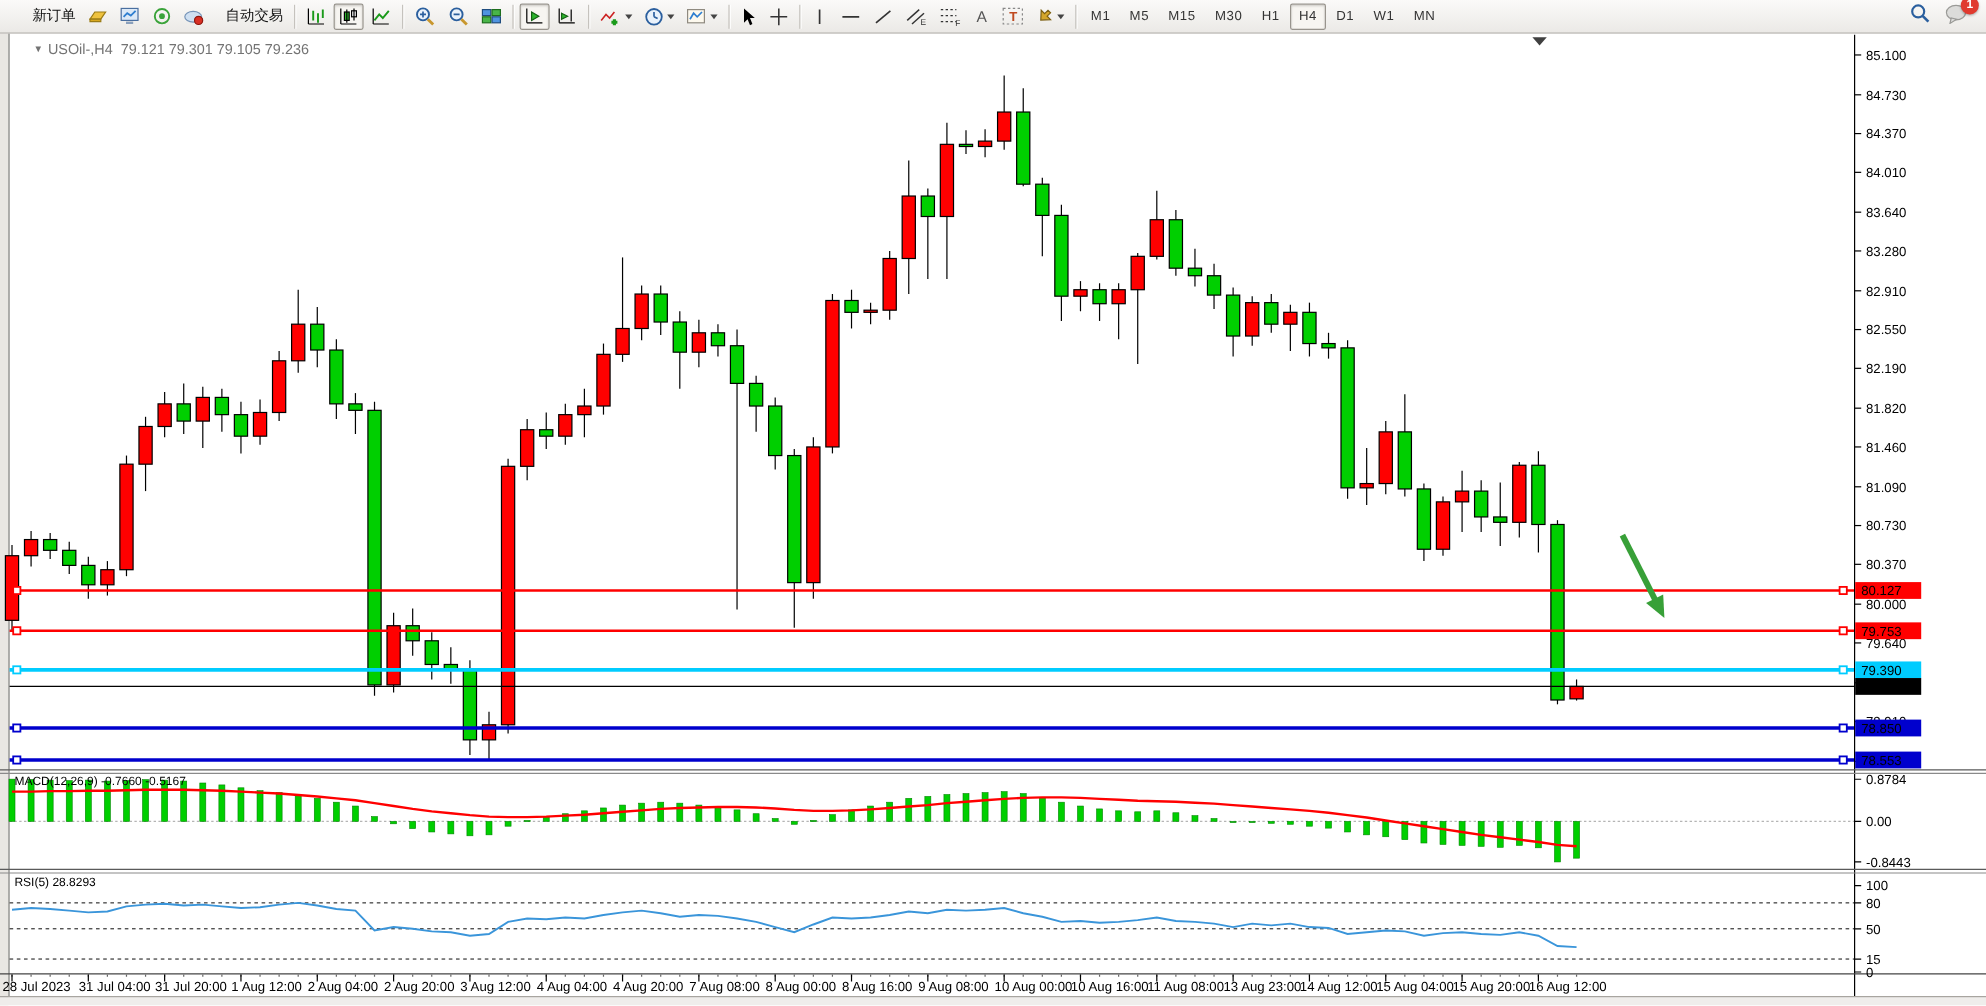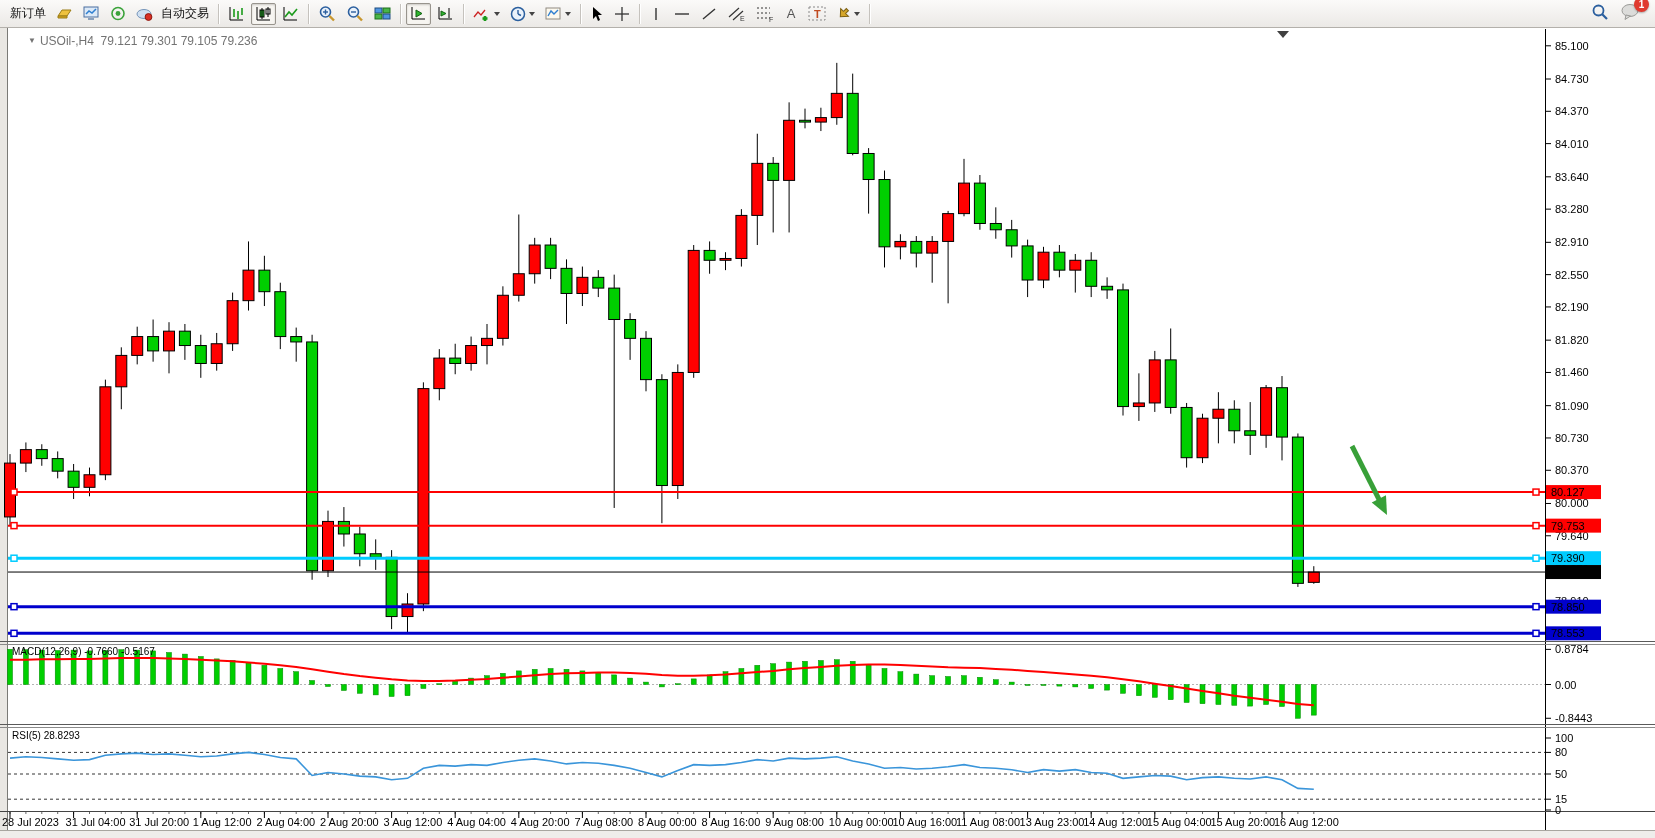--- a/index.html
+++ b/index.html
@@ -1,21 +1,21 @@
 <!DOCTYPE html>
 <html><head>
 <meta charset="utf-8">
 <style>
   html,body{margin:0;padding:0}
   body{width:1655px;height:838px;overflow:hidden;position:relative;background:#fff;
        font-family:"Liberation Sans",sans-serif;-webkit-font-smoothing:antialiased}
   
   .toolbar{position:absolute;top:0;left:0;width:1655px;height:28px;z-index:5;
     background:linear-gradient(#fbfaf9,#ebe9e6);border-bottom:1px solid #b3b0ab;
-    display:flex;align-items:center;padding-left:5px;box-sizing:border-box}
+    display:flex;align-items:center;padding-left:22px;box-sizing:border-box}
   .tbtn{height:22px;min-width:22px;display:inline-flex;align-items:center;justify-content:center;
     border:1px solid transparent;border-radius:2px;padding:0 3px;margin:0 1px;cursor:default;box-sizing:border-box}
   .tbtn.active{background:#f7f5f1;border-color:#98948d;box-shadow:inset 0 1px 2px rgba(0,0,0,.18)}
   .tbtn svg{display:block}
   .txtbtn{font-size:12px;color:#111;white-space:nowrap}
   .sep{width:1px;height:20px;background:#c5c2bd;box-shadow:1px 0 0 #fff;margin:0 4px}
   .tf{font-size:11px;color:#333;padding:0 6px;letter-spacing:.5px}
   .caret{width:0;height:0;border-left:3px solid transparent;border-right:3px solid transparent;
     border-top:4px solid #444;margin-left:3px}
   .toolbar-right{margin-left:auto;display:flex;align-items:center;gap:12px;margin-right:14px}
@@ -48,21 +48,21 @@
         <polyline points="3,8 6,5 9,7 13,3" fill="none" stroke="#2f7fd0" stroke-width="1.5"></polyline>
         <rect x="5" y="12" width="6" height="2" fill="#8aa0bc"></rect>
       </svg>
   </span>
   <span class="tbtn">
     <svg width="16" height="15">
         <circle cx="8" cy="7.5" r="6" fill="none" stroke="#3aa33a" stroke-width="1.6"></circle>
         <circle cx="8" cy="7.5" r="2.4" fill="#3aa33a"></circle>
       </svg>
   </span>
-  <span class="tbtn txtbtn" style="gap:8px">
+  <span class="tbtn txtbtn" style="gap:18px">
     <svg width="17" height="14">
         <ellipse cx="8" cy="7" rx="7" ry="4.5" fill="#cfe0f2" stroke="#7694b8"></ellipse>
         <circle cx="12.5" cy="10" r="3.4" fill="#d93025" stroke="#8d1810"></circle>
       </svg>
     <span>自动交易</span>
   </span>
 
   <span class="sep"></span>
 
   <span class="tbtn">
@@ -215,20 +215,31 @@
   </span>
   <span class="tbtn">
     <svg width="15" height="15">
         <polygon points="2,6 6,6 6,2 9,2 9,6 13,6 7.5,12" fill="#d5a62a" stroke="#7d6012" transform="rotate(45 7.5 7.5)"></polygon>
       </svg>
     <span class="caret"></span>
   </span>
 
   <span class="sep"></span>
 
+  <span id="tf-group" style="display:inline-flex">
+      <span class="tbtn tf">M1</span>
+      <span class="tbtn tf">M5</span>
+      <span class="tbtn tf">M15</span>
+      <span class="tbtn tf">M30</span>
+      <span class="tbtn tf">H1</span>
+      <span class="tbtn tf active">H4</span>
+      <span class="tbtn tf">D1</span>
+      <span class="tbtn tf">W1</span>
+      <span class="tbtn tf">MN</span>
+    </span>
 
   <div class="toolbar-right">
     <span>
       <svg width="18" height="18">
           <circle cx="7.5" cy="7.5" r="5" fill="none" stroke="#2b5f9e" stroke-width="1.8"></circle>
           <line x1="11.2" y1="11.2" x2="16" y2="16" stroke="#2b5f9e" stroke-width="2.2"></line>
         </svg>
     </span>
     <span class="chat">
       <svg width="20" height="17">

